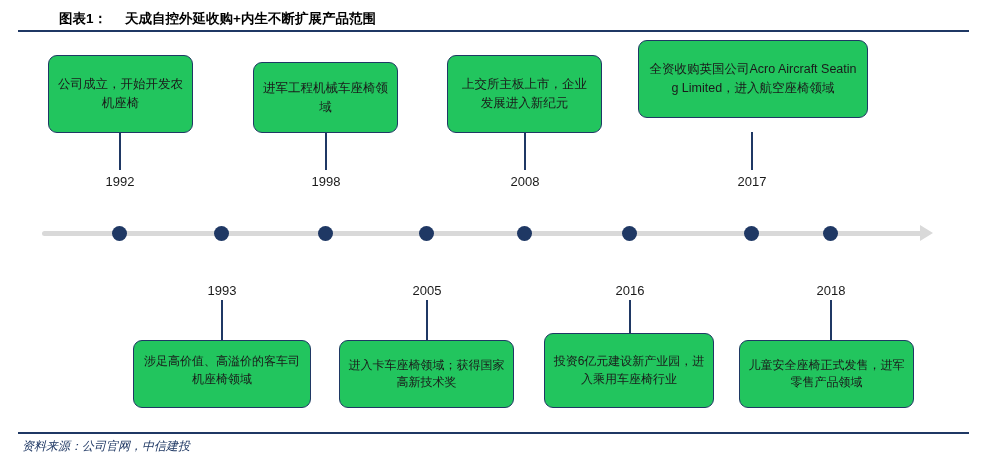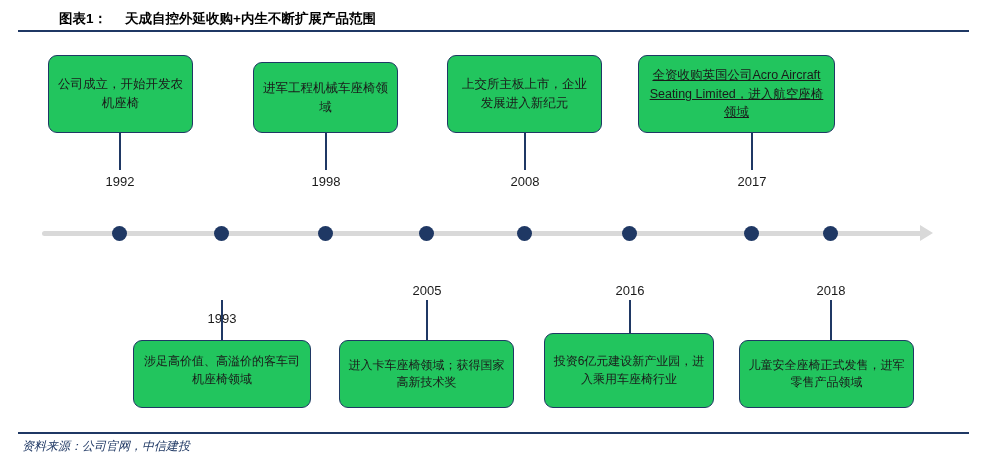--- a/index.html
+++ b/index.html
@@ -154,21 +154,21 @@
   <div class="dot" style="left:112px;"></div>
   <div class="dot" style="left:214px;"></div>
   <div class="dot" style="left:318px;"></div>
   <div class="dot" style="left:419px;"></div>
   <div class="dot" style="left:517px;"></div>
   <div class="dot" style="left:622px;"></div>
   <div class="dot" style="left:744px;"></div>
   <div class="dot" style="left:823px;"></div>
 
   <div class="year" style="left:80px; top:174px; width:80px;">1992</div>
-  <div class="year" style="left:182px; top:283px; width:80px;margin-top:28px;">1993</div>
+  <div class="year" style="left:182px; top:283px; width:80px;">1993</div>
   <div class="year" style="left:286px; top:174px; width:80px;">1998</div>
   <div class="year" style="left:387px; top:283px; width:80px;">2005</div>
   <div class="year" style="left:485px; top:174px; width:80px;">2008</div>
   <div class="year" style="left:590px; top:283px; width:80px;">2016</div>
   <div class="year" style="left:712px; top:174px; width:80px;">2017</div>
   <div class="year" style="left:791px; top:283px; width:80px;">2018</div>
 
   <div class="conn" style="left:119px; top:132px; height:38px;"></div>
   <div class="conn" style="left:325px; top:132px; height:38px;"></div>
   <div class="conn" style="left:524px; top:132px; height:38px;"></div>
@@ -184,21 +184,21 @@
   </div>
 
   <div class="box" style="left:253px; top:62px; width:145px; height:71px;">
     <span class="box-text">进军工程机械车座椅领域</span>
   </div>
 
   <div class="box" style="left:447px; top:55px; width:155px; height:78px;">
     <span class="box-text">上交所主板上市，企业发展进入新纪元</span>
   </div>
 
-  <div class="box" style="left:638px; top:55px; width:197px; height:78px;text-decoration:underline;">
+  <div class="box" style="left:638px; top:40px; width:230px; height:78px;">
     <span class="box-text">全资收购英国公司Acro Aircraft Seating Limited，进入航空座椅领域</span>
   </div>
 
   <div class="box" style="left:133px; top:340px; width:178px; height:68px;align-items:flex-end;">
     <span class="box-text small">涉足高价值、高溢价的客车司机座椅领域</span>
   </div>
 
   <div class="box" style="left:339px; top:340px; width:175px; height:68px;">
     <span class="box-text small">进入卡车座椅领域；获得国家高新技术奖</span>
   </div>

